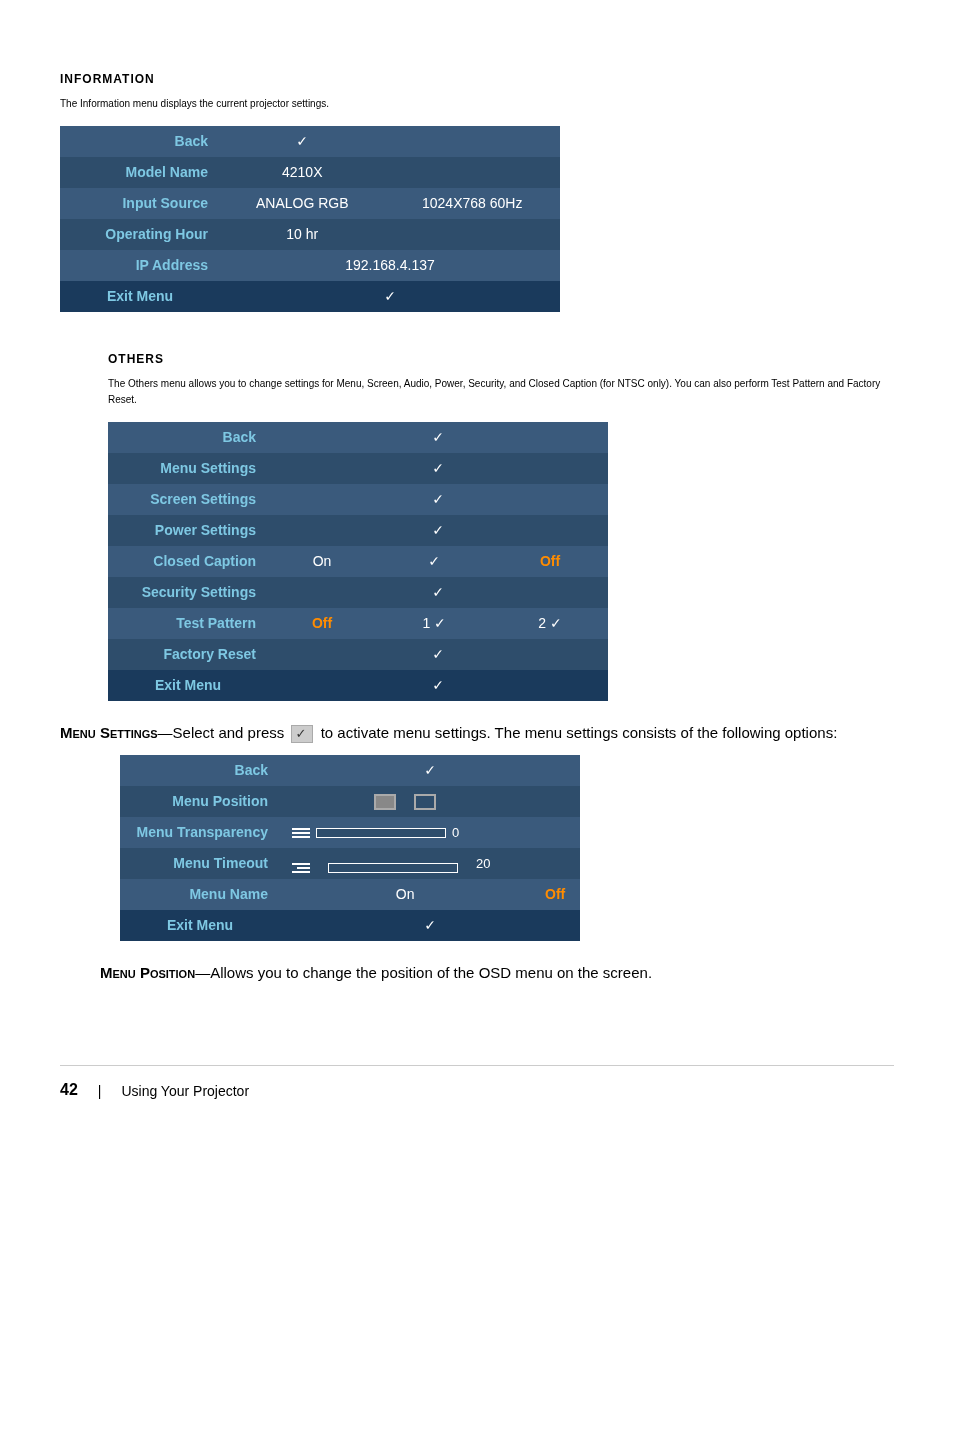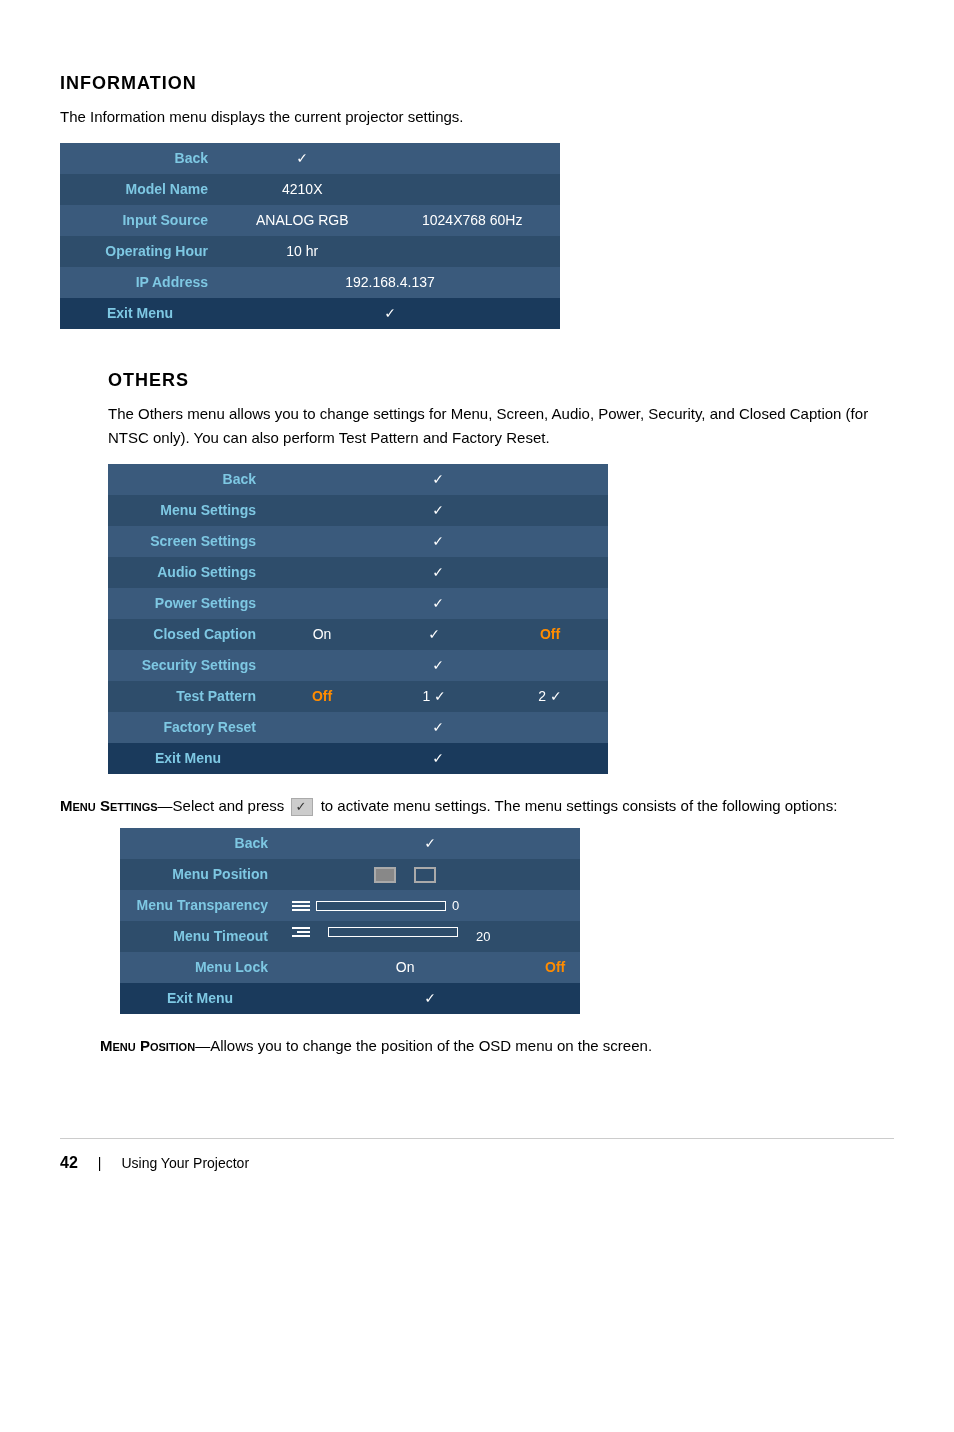--- a/index.html
+++ b/index.html
@@ -9,29 +9,29 @@
       color: #000000;
       width: 954px;
       min-height: 1432px;
       padding: 40px 60px;
       font-size: 15px;
       line-height: 1.5;
     }
 
     
     .section-title {
-      font-size: 18px;
+      font-size: 12px;
       font-weight: 900;
       letter-spacing: 1px;
       margin-bottom: 8px;
       margin-top: 30px;
     }
 
     .section-desc {
-      font-size: 15px;
+      font-size: 10px;
       margin-bottom: 14px;
       line-height: 1.6;
     }
 
     
     .menu-table {
       width: 500px;
       border-collapse: collapse;
       margin-bottom: 20px;
       background: #3b82f6;
@@ -185,24 +185,20 @@
     </tr>
     <tr>
       <td class="label-cell">Menu Settings</td>
       <td class="value-cell" colspan="3">✓</td>
     </tr>
     <tr>
       <td class="label-cell">Screen Settings</td>
       <td class="value-cell" colspan="3">✓</td>
     </tr>
     <tr>
-      <td class="label-cell">Audio Settings</td>
-      <td class="value-cell" colspan="3">✓</td>
-    </tr>
-    <tr>
       <td class="label-cell">Power Settings</td>
       <td class="value-cell" colspan="3">✓</td>
     </tr>
     <tr>
       <td class="label-cell">Closed Caption</td>
       <td class="value-cell">On</td>
       <td class="value-cell">✓</td>
       <td class="value-cell orange">Off</td>
     </tr>
     <tr>
@@ -262,49 +258,49 @@
           </div>
           <div style="width:130px;height:10px;border:1px solid #fff;background:#2e4d6b;"></div>
           <span style="color:#fff;font-size:13px;">0</span>
         </div>
       </td>
       <td class="value-cell"></td>
     </tr>
     <tr>
       <td class="label-cell">Menu Timeout</td>
       <td class="value-cell">
-        <div style="display:flex;align-items:flex-start;gap:18px;">
+        <div style="display:flex;align-items:flex-end;gap:18px;">
 
           <div style="width:18px;flex-shrink:0;">
             <div style="height:2px;background:#fff;margin-bottom:2px;"></div>
             <div style="height:2px;background:#fff;margin-bottom:2px;margin-left:5px;width:13px;"></div>
             <div style="height:2px;background:#fff;"></div>
           </div>
           <div style="width:130px;height:10px;border:1px solid #fff;background:#2e4d6b;"></div>
           <span style="color:#fff;font-size:13px;">20</span>
         </div>
       </td>
       <td class="value-cell"></td>
     </tr>
     <tr>
-      <td class="label-cell">Menu Lock</td>
+      <td class="label-cell">Menu Name</td>
       <td class="value-cell">On</td>
       <td class="value-cell orange">Off</td>
     </tr>
     <tr class="exit-row">
       <td class="label-cell">Exit Menu</td>
       <td class="value-cell" colspan="2">✓</td>
     </tr>
   </tbody>
     </table>
 </section>
 
 <section style="margin-top:14px; margin-left:40px;">
   <p class="body-text">
     <span class="inline-heading">Menu Position</span><span>—</span>Allows you to change the position of the OSD menu on the screen.
   </p>
 </section>
 
-<div class="footer" style="margin-top:80px;">
+<div class="footer" style="margin-top:80px;align-items:flex-end;">
   <span class="footer-page">42</span>
   <span>|</span>
   <span>Using Your Projector</span>
 </div>
 
 </body></html>

